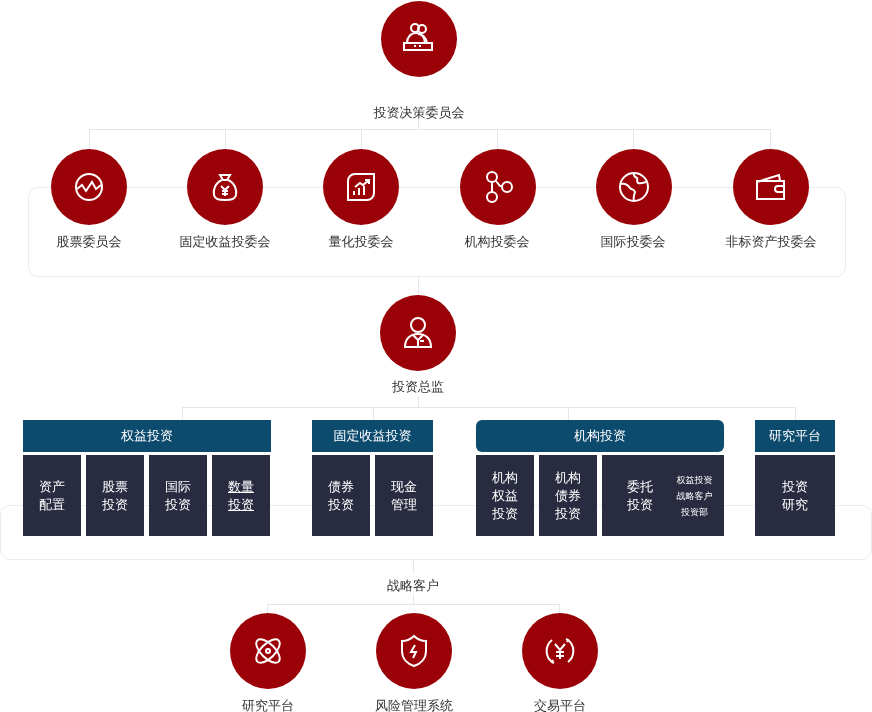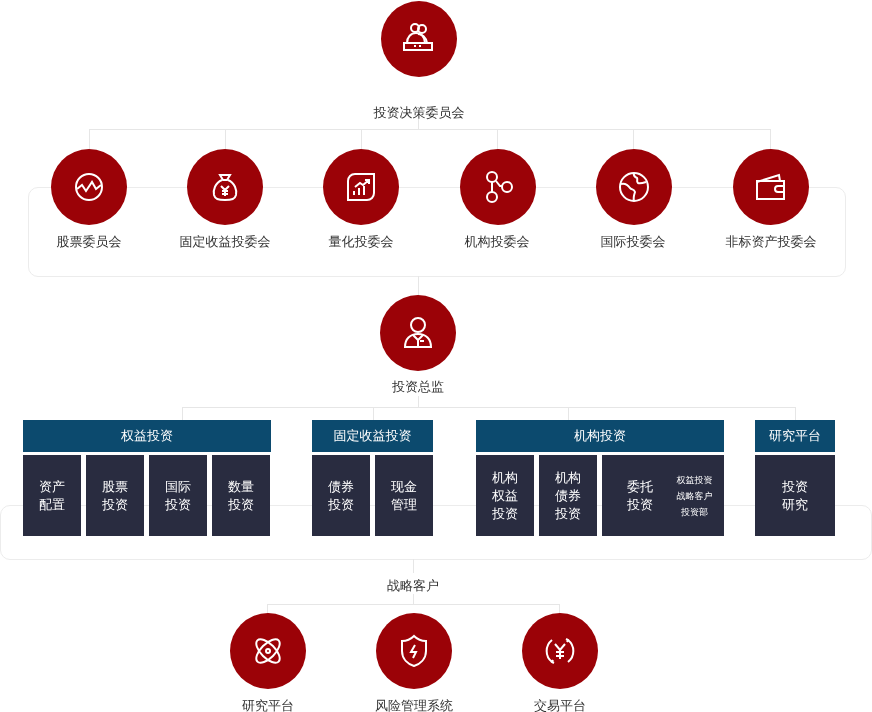--- a/index.html
+++ b/index.html
@@ -115,30 +115,30 @@
 </div>
 <div class="lbl" style="left:418px;top:378px;text-align:right;">投资总监</div>
 
 <div class="hdr" style="left:23px;top:420px;width:248px;">权益投资</div>
 <div class="cell" style="left:23px;top:455px;width:58px;">资产
 配置</div>
 <div class="cell" style="left:86px;top:455px;width:58px;">股票
 投资</div>
 <div class="cell" style="left:149px;top:455px;width:58px;">国际
 投资</div>
-<div class="cell" style="left:212px;top:455px;width:58px;">数量
+<div class="cell" style="left:212px;top:455px;width:58px;text-decoration:underline;">数量
 投资</div>
 
 <div class="hdr" style="left:312px;top:420px;width:121px;">固定收益投资</div>
 <div class="cell" style="left:312px;top:455px;width:58px;">债券
 投资</div>
 <div class="cell" style="left:375px;top:455px;width:58px;">现金
 管理</div>
 
-<div class="hdr" style="left:476px;top:420px;width:248px;">机构投资</div>
+<div class="hdr" style="left:476px;top:420px;width:248px;border-radius:6px;">机构投资</div>
 <div class="cell" style="left:476px;top:455px;width:58px;">机构
 权益
 投资</div>
 <div class="cell" style="left:539px;top:455px;width:58px;">机构
 债券
 投资</div>
 <div class="cell" style="left:602px;top:455px;width:76px;">委托
 投资</div>
 <div class="cell small" style="left:665px;top:455px;width:59px;">权益投资
 战略客户

